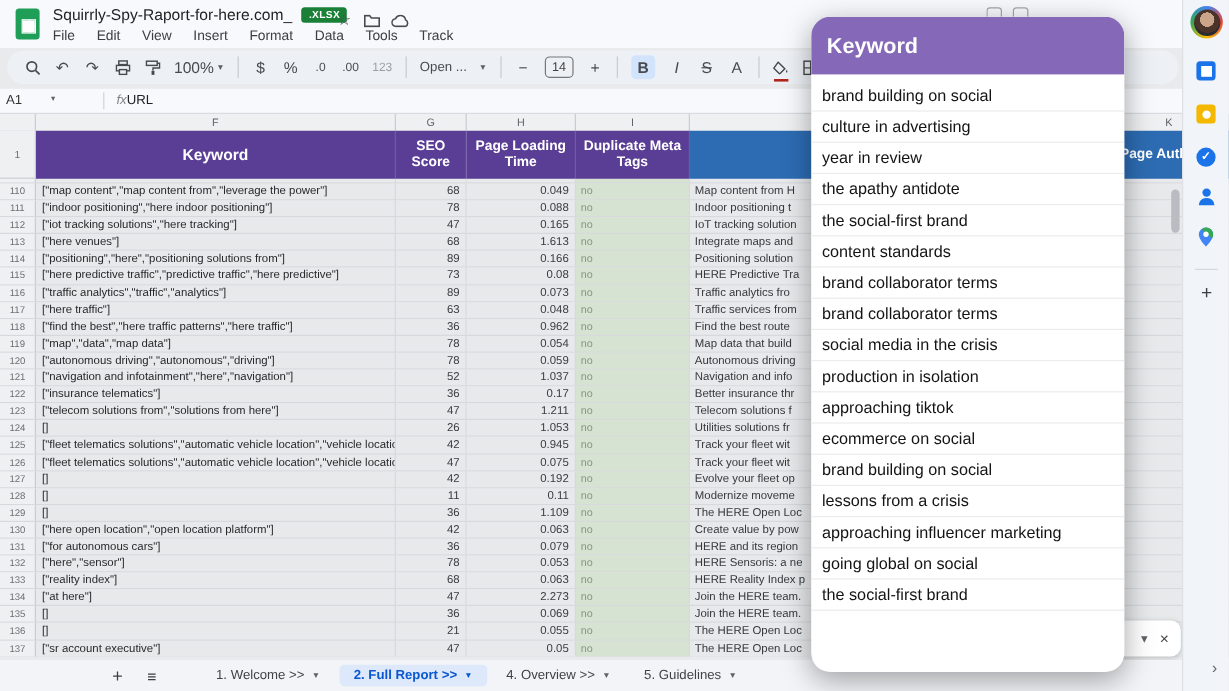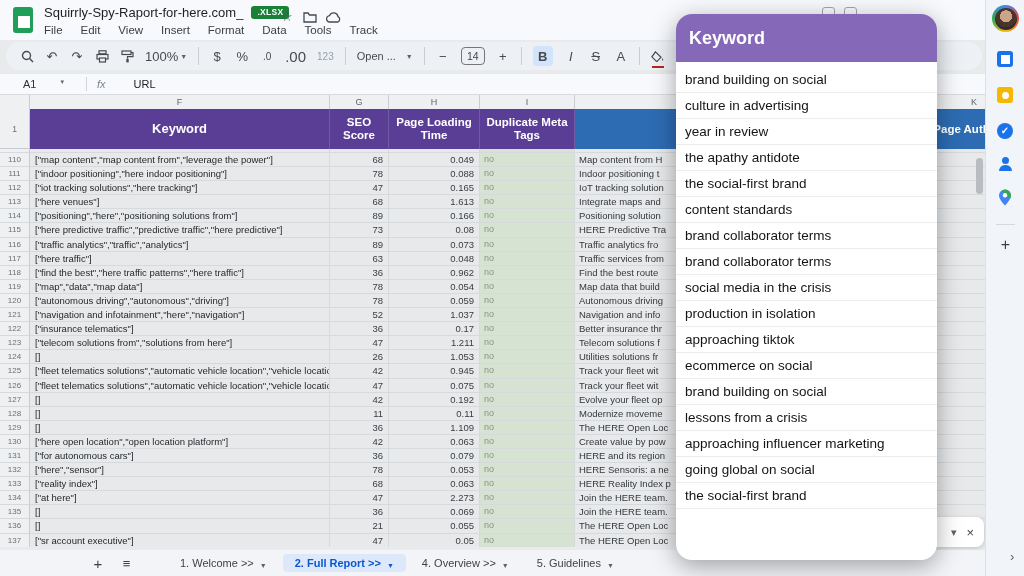--- a/index.html
+++ b/index.html
@@ -33,23 +33,23 @@
   .tico svg{display:block}
   .small-caret{font-size:7px;color:#5f6368;margin-left:2px}
   .fontsize-box{width:24px;height:18px;border:1px solid #747娱775;border:1px solid #757779;border-radius:4px;font-size:10.5px;display:flex;align-items:center;justify-content:center;background:transparent}
   .bold-active{background:#d2e3fc;border-radius:4px;width:20px;font-weight:bold}
   .strike{text-decoration:line-through}
   .underl-red{box-shadow:0 3px 0 -1px #b3261e}
   .dim{color:#9aa0a6}
 
   
   .fbar{position:absolute;left:0;top:74px;width:985px;height:21px;background:#f7f9fc;border-bottom:1px solid #d8dbe0;display:flex;align-items:center;z-index:3}
-  .namebox{width:86px;padding-left:23px;font-size:11px;color:#333;display:flex;align-items:flex-start;gap:22px}
+  .namebox{width:86px;padding-left:5px;font-size:11px;color:#333;display:flex;align-items:flex-start;gap:22px}
   .fbar .div{width:1px;height:14px;background:#d0d3d7;margin-right:10px}
-  .fx{font-style:italic;font-size:11px;color:#80868b;margin-right:28px}
+  .fx{font-style:italic;font-size:11px;color:#80868b;margin-right:0}
   .fval{font-size:11px;color:#222}
 
   
   .gridwrap{position:absolute;left:0;top:95px;width:1024px;height:452px;z-index:1}
   .grow{display:grid;grid-template-columns:30px 300px 59px 91px 95px 350px 99px}
   .letters{height:14px;background:#eef0f2}
   .letters div{border-right:1px solid #c9ccd0;border-bottom:1px solid #c9ccd0;font-size:9px;color:#5f6368;text-align:center;line-height:14px}
   .hrow{height:40px}
   .hrow .rn{background:#eef0f2;border-right:1px solid #c9ccd0;border-bottom:1px solid #c9ccd0;font-size:8.5px;color:#6b6f73;display:flex;align-items:center;justify-content:center}
   .hcell{display:flex;align-items:center;justify-content:center;text-align:center;color:#fff;font-weight:bold;line-height:1.1;border-right:1px solid rgba(255,255,255,.14)}
@@ -78,21 +78,21 @@
   
   .overlay{position:absolute;left:676px;top:14px;width:261px;height:546px;border-radius:16px;overflow:hidden;background:#fff;box-shadow:0 6px 24px rgba(0,0,0,.35);z-index:10}
   .ov-head{height:48px;background:#8668b8;color:#fff;font-size:18px;font-weight:bold;display:flex;align-items:center;padding-left:13px}
   .ov-body{padding-top:5px}
   .ov-item{height:26px;display:flex;align-items:center;padding-left:9px;font-size:13.5px;color:#141414;border-bottom:1px solid #ececec;white-space:nowrap;overflow:hidden}
 
   
   .tabbar{position:absolute;left:0;top:550px;width:985px;height:26px;background:#f2f4f7;display:flex;align-items:center;gap:4px;padding-left:86px;z-index:3}
   .tabbar .addbtn{font-size:15px;color:#3c4043;width:24px;text-align:center}
   .tabbar .allbtn{font-size:13px;color:#3c4043;width:24px;text-align:center;margin-right:26px;letter-spacing:-1px}
-  .sheettab{display:flex;align-items:flex-end;gap:6px;padding:3px 12px;font-size:11px;color:#3f4346;border-radius:4px;white-space:nowrap}
+  .sheettab{display:flex;align-items:center;gap:6px;padding:3px 12px;font-size:11px;color:#3f4346;border-radius:4px;white-space:nowrap}
   .sheettab .car{font-size:7px;color:#5f6368}
   .sheettab.active{background:#dde9fb;color:#0b57d0;font-weight:bold}
   .sheettab.active .car{color:#0b57d0}
 
   
   .sidebar{position:absolute;left:985px;top:0;width:39px;height:576px;background:#f1f4f9;border-left:1px solid #dde0e5;z-index:4}
   .avatar{position:absolute;left:6px;top:5px;width:27px;height:27px;border-radius:50%;background:conic-gradient(#4285f4,#ea4335,#fbbc04,#34a853,#4285f4);display:flex;align-items:center;justify-content:center}
   .avatar i{width:22px;height:22px;border-radius:50%;background:radial-gradient(circle at 50% 38%,#caa58a 0 34%,#4a3328 35% 62%,#2b2b33 63%)}
   .sb-ic{position:absolute;left:50%;transform:translateX(-50%)}
   .ic-cal{top:51px;width:16px;height:16px;background:#1a73e8;border-radius:3px;display:flex;align-items:center;justify-content:center}
@@ -170,21 +170,21 @@
         </svg>
     </span>
     <span class="tico">
         <span>100%</span>
         <span class="small-caret">▼</span>
       </span>
     <span class="vsep"></span>
     <span class="tico">$</span>
     <span class="tico">%</span>
     <span class="tico" style="font-size:10px">.0</span>
-    <span class="tico" style="font-size:15px">.00</span>
+    <span class="tico" style="font-size:10px">.00</span>
     <span class="tico dim" style="font-size:10px">123</span>
     <span class="vsep"></span>
     <span class="tico" style="width:56px;justify-content:flex-start;font-size:11px">
         <span>Open ...</span>
         <span class="small-caret" style="margin-left:auto">▼</span>
       </span>
     <span class="vsep"></span>
     <span class="tico">−</span>
     <span class="fontsize-box">14</span>
     <span class="tico">+</span>

